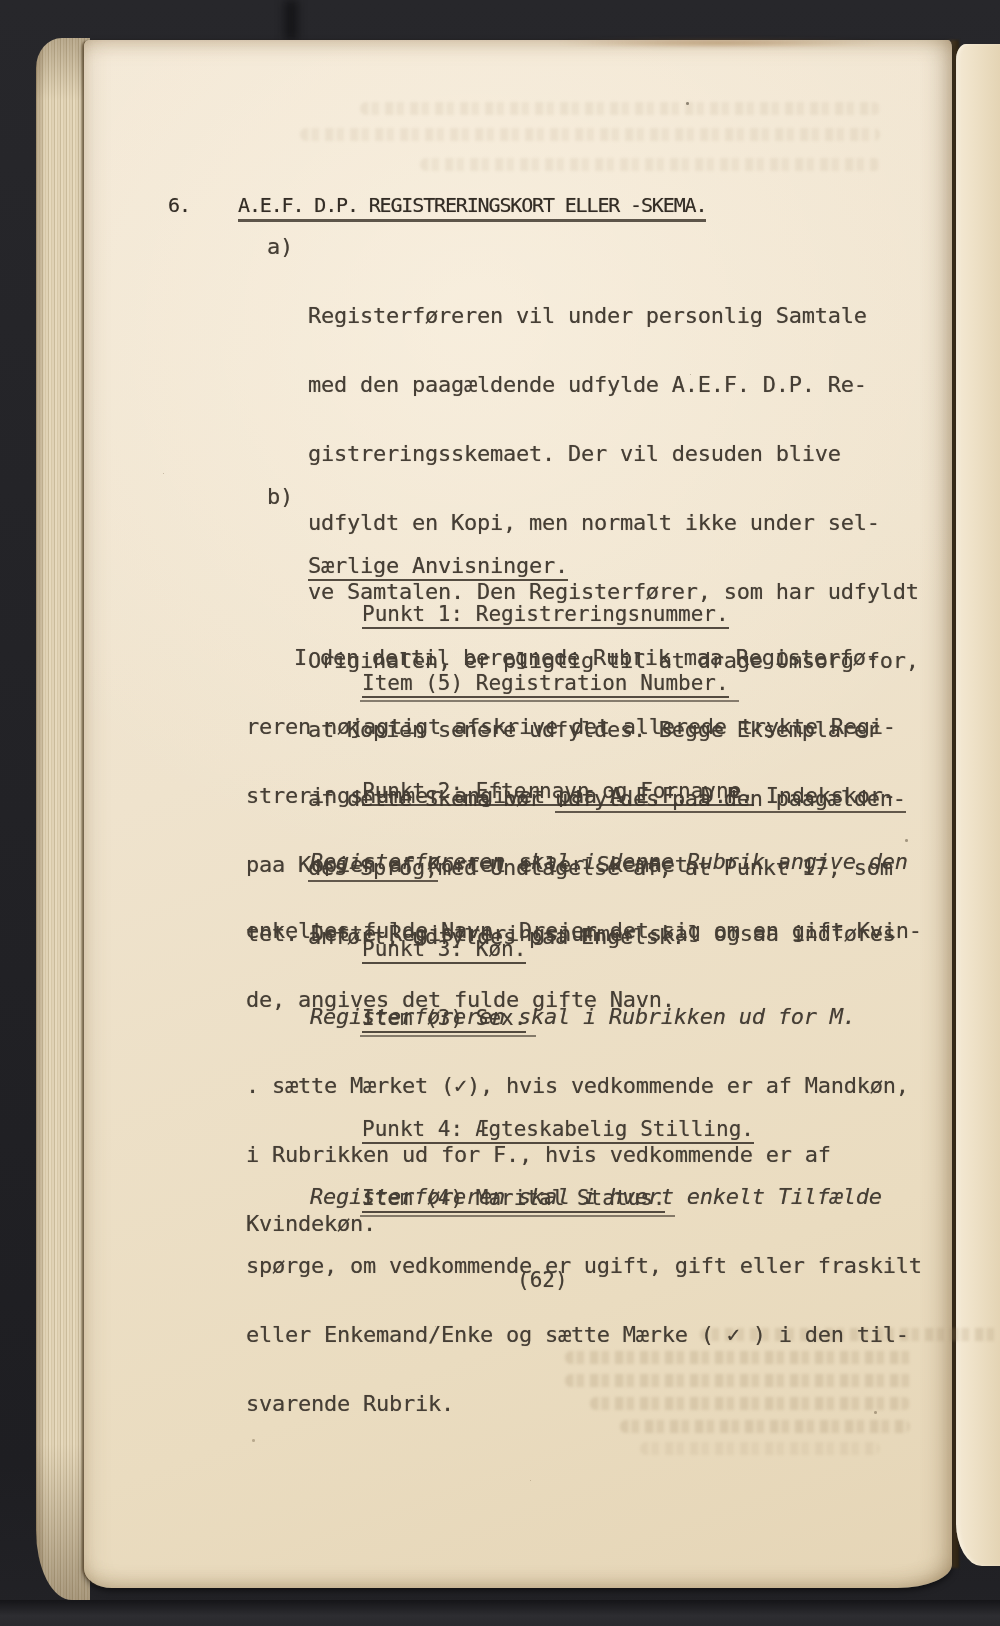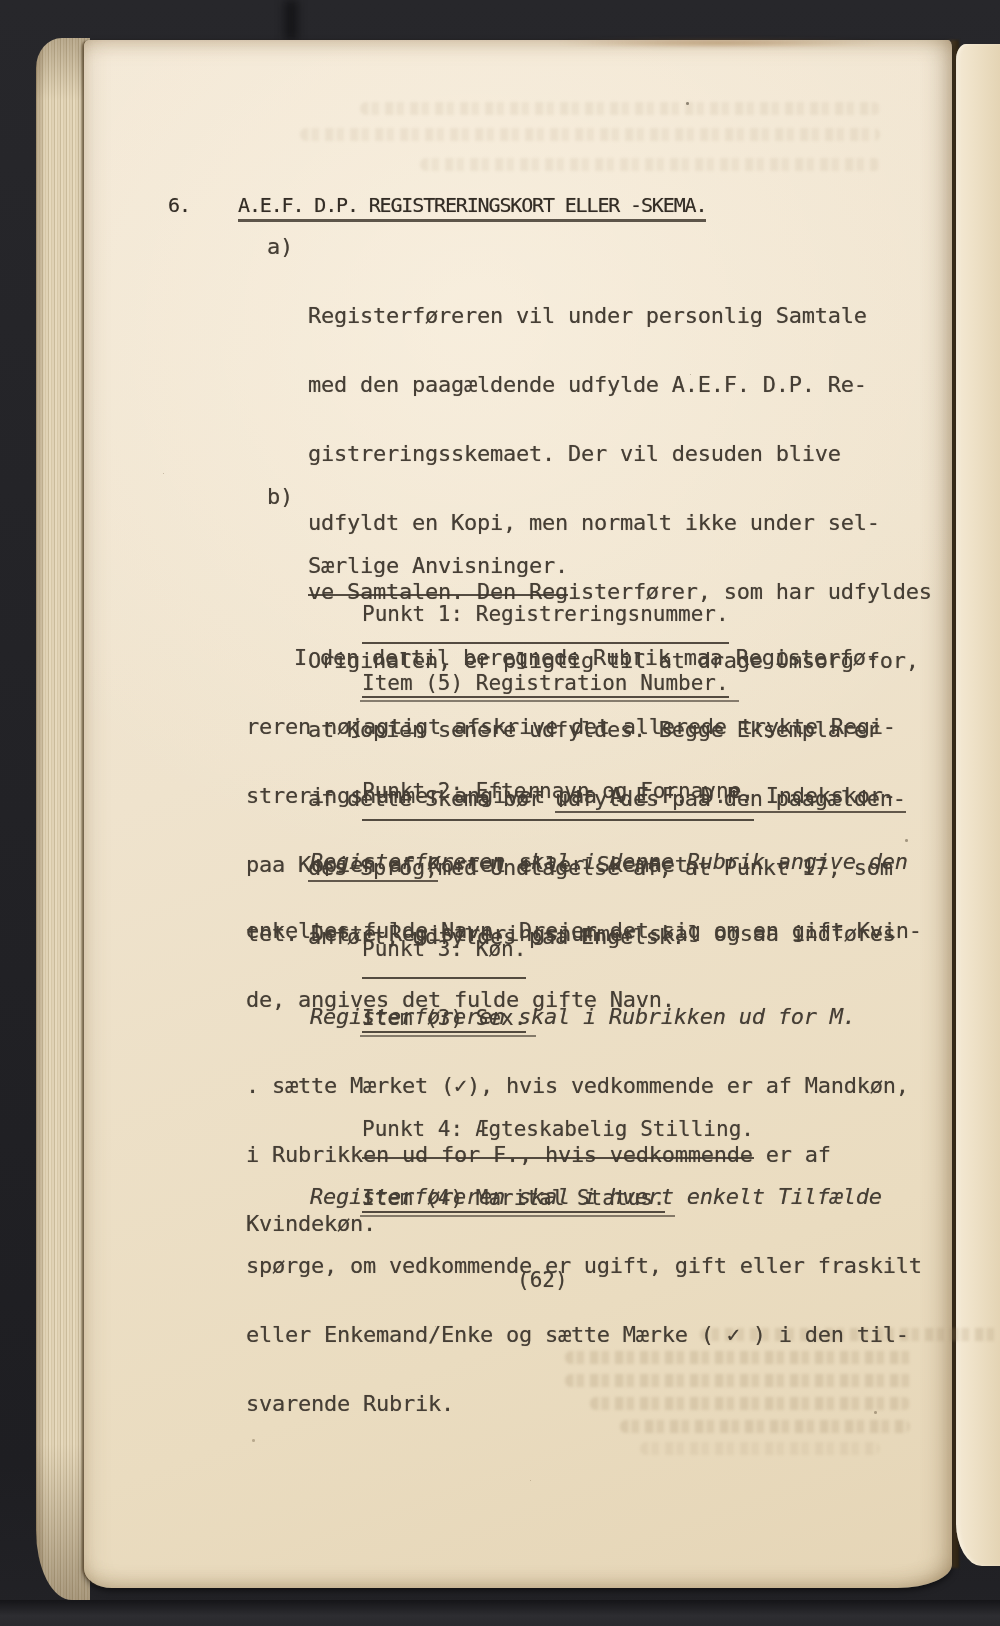--- a/index.html
+++ b/index.html
@@ -53,21 +53,21 @@
   
   .page-text{color:#453e35;text-shadow:0 0 .7px rgba(70,60,48,.55);}
   .blk{position:absolute;white-space:pre;}
   .body-font{font-size:22px;line-height:23px;letter-spacing:-.25px;}
   .head-font{font-size:21px;line-height:23px;letter-spacing:0;}
   .title-font{font-size:20px;line-height:23px;letter-spacing:-1.15px;color:#332d26;}
   .ln{height:23px;white-space:pre;}
   .ind48{padding-left:48px;}
   .ind64{padding-left:64px;font-style:italic;}
   .marker{position:absolute;left:-41px;top:0;}
-  .u1{border-bottom:2px solid rgba(62,54,44,.88);padding-bottom:16px;}
+  .u1{border-bottom:2px solid rgba(62,54,44,.88);padding-bottom:1px;}
   .u2{border-bottom:2px solid rgba(62,54,44,.88);padding-bottom:1px;position:relative;}
   .u2::after{content:"";position:absolute;left:-2px;right:-10px;bottom:-6px;border-bottom:2px solid rgba(62,54,44,.6);}
   .ut{border-bottom:3px solid rgba(55,47,38,.8);padding-bottom:2px;}
   .ui{border-bottom:2px solid rgba(62,54,44,.8);}
   
   .ghost{position:absolute;height:13px;border-radius:6px;filter:blur(1.4px);
     background:repeating-linear-gradient(90deg,rgba(152,128,92,.20) 0 8px,rgba(152,128,92,.04) 8px 12px,rgba(152,128,92,.17) 12px 19px,rgba(152,128,92,0) 19px 25px);}
   .ghost.faint{opacity:.55;}
   .specks{position:absolute;left:0;top:0;width:1px;height:1px;background:transparent;border-radius:50%;
     box-shadow:
@@ -106,21 +106,21 @@
 
   <div class="blk title-font" style="left:84px;top:154px;">6.</div>
   <div class="blk title-font" style="left:154px;top:154px;"><span class="ut">A.E.F. D.P. REGISTRERINGSKORT ELLER -SKEMA.</span></div>
 
   <div class="blk body-font" style="left:224px;top:195px;">
     <span class="marker">a)</span>
     <div class="ln">Registerføreren vil under personlig Samtale</div>
     <div class="ln">med den paagældende udfylde A.E.F. D.P. Re-</div>
     <div class="ln">gistreringsskemaet. Der vil desuden blive</div>
     <div class="ln">udfyldt en Kopi, men normalt ikke under sel-</div>
-    <div class="ln">ve Samtalen. Den Registerfører, som har udfyldes</div>
+    <div class="ln">ve Samtalen. Den Registerfører, som har udfyldt</div>
     <div class="ln">Originalen, er pligtig til at drage Omsorg for,</div>
     <div class="ln">at Kopien senere udfyldes. Begge Eksemplarer</div>
     <div class="ln"><span>af dette Skema bør </span><span class="ui">udfyldes paa den paagælden-</span></div>
     <div class="ln"><span class="ui">des Sprog,</span><span>med Undtagelse af, at Punkt 17, som</span></div>
     <div class="ln">anført, udfyldes paa Engelsk.</div>
   </div>
 
   <div class="blk body-font" style="left:224px;top:445px;">
     <span class="marker">b)</span>
     <div class="ln"><span class="u1">Særlige Anvisninger.</span></div>

